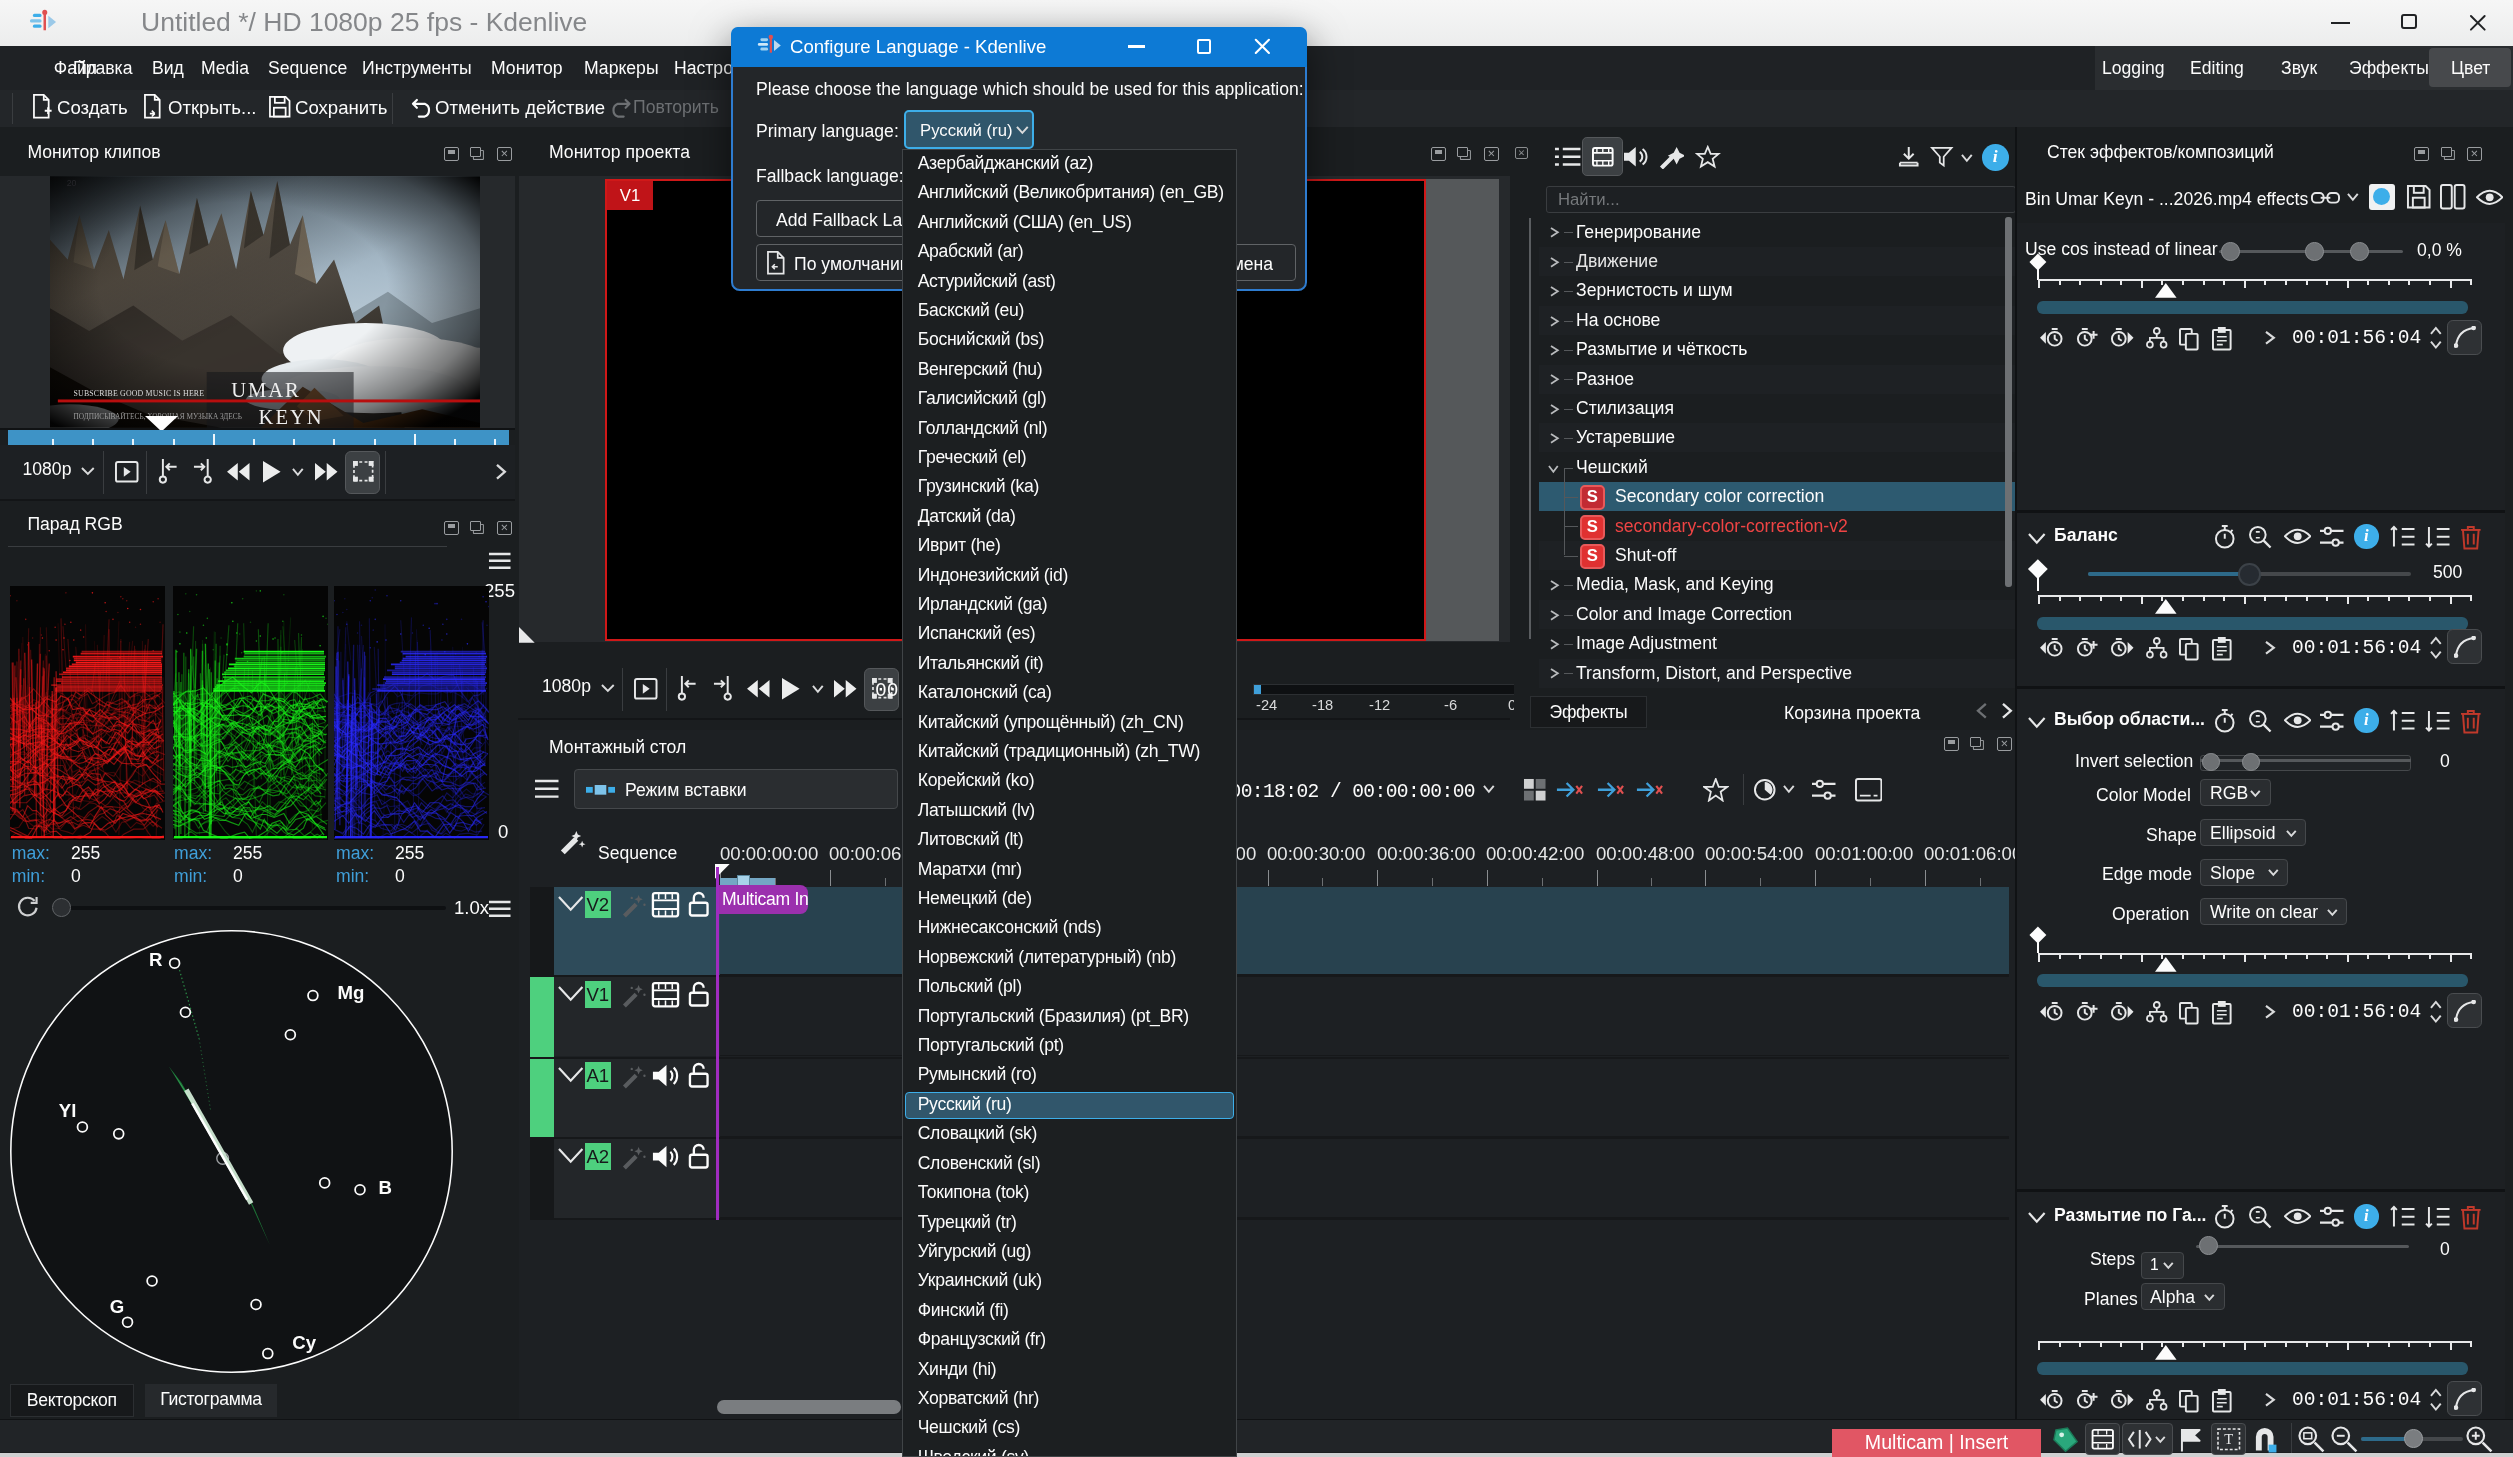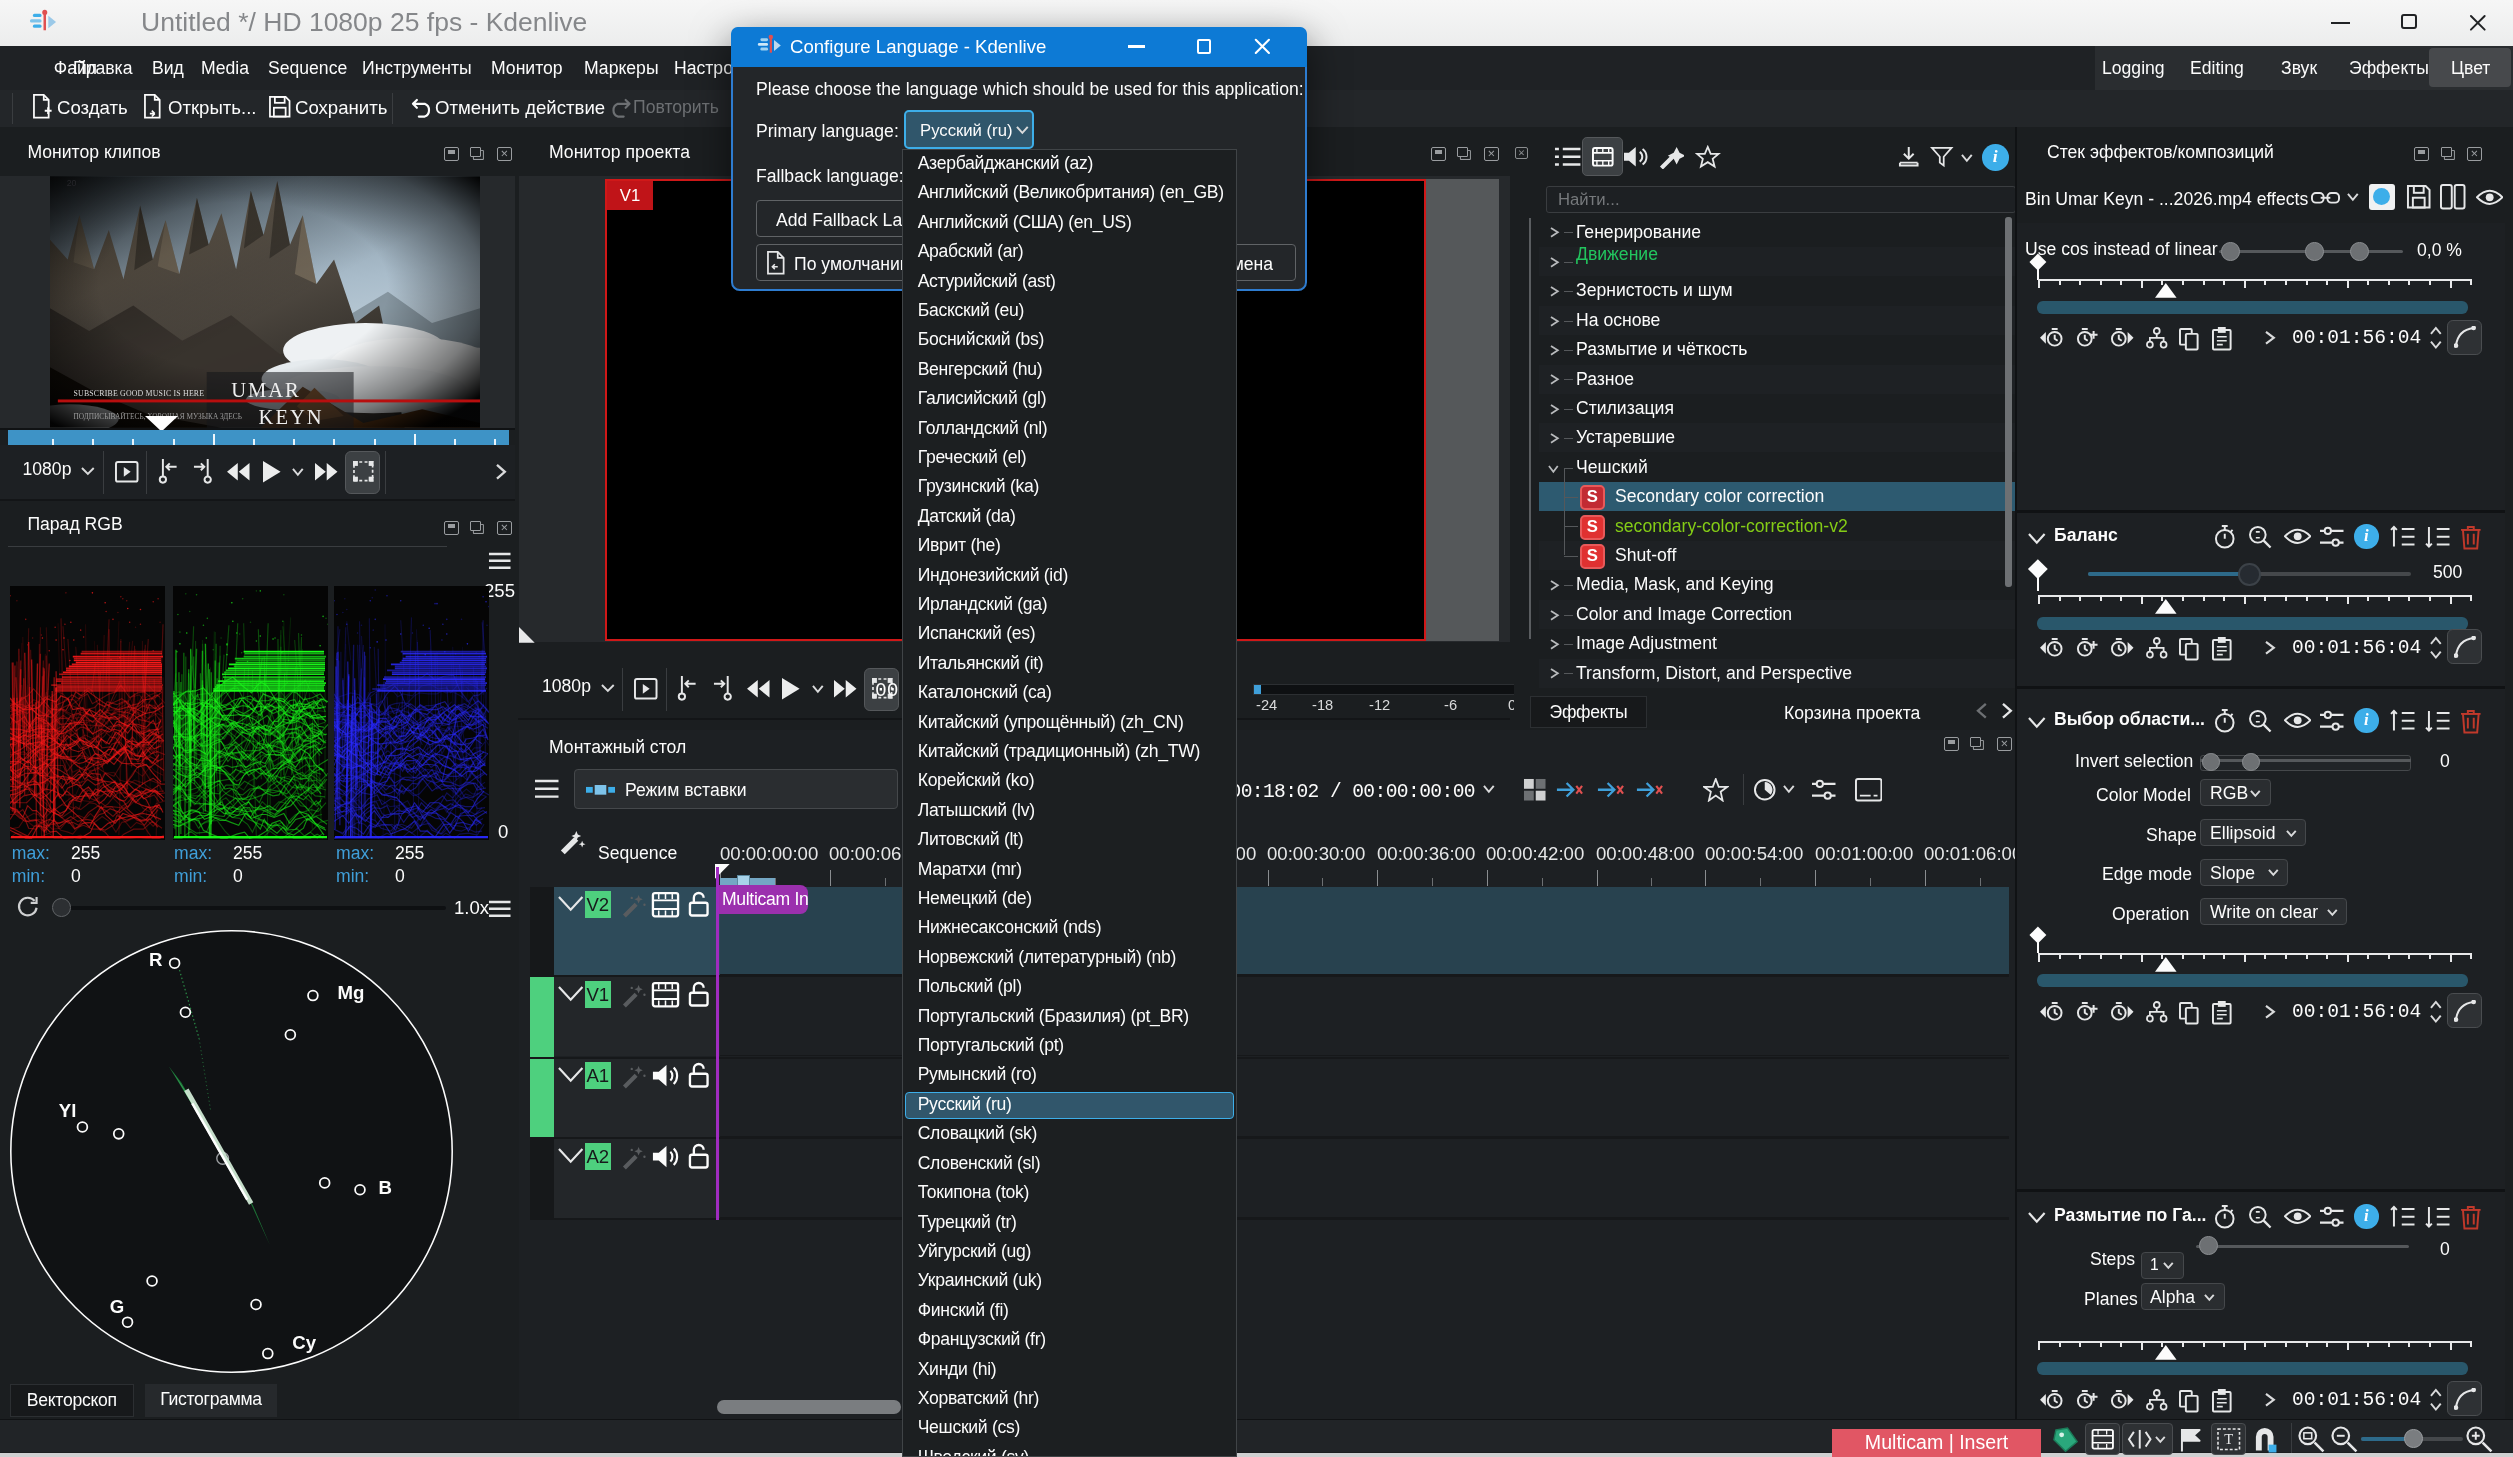--- a/index.html
+++ b/index.html
@@ -1113,21 +1113,21 @@
     <svg class="abs" style="left:1549px;top:226px" width="10.8" height="12.7" viewBox="0 0 11 13">
       <path d="M2 2 L9 6.5 L2 11" fill="none" stroke="#b9bbbd" stroke-width="1.8"></path>
     </svg>
     <div style="position:absolute;left:1564px;top:232px;width:8.8px;height:1px;background:#55585b"></div>
     <div style="position:absolute;left:1576px;top:222px;font:400 17.6px 'Liberation Sans', sans-serif;color:#fcfcfc;white-space:nowrap;">Генерирование</div>
     <div style="position:absolute;left:1539px;top:247px;width:477px;height:29px;background:#1e2124"></div>
     <svg class="abs" style="left:1549px;top:256px" width="10.8" height="12.7" viewBox="0 0 11 13">
       <path d="M2 2 L9 6.5 L2 11" fill="none" stroke="#b9bbbd" stroke-width="1.8"></path>
     </svg>
     <div style="position:absolute;left:1564px;top:262px;width:8.8px;height:1px;background:#55585b"></div>
-    <div style="position:absolute;left:1576px;top:244px;font:400 17.6px 'Liberation Sans', sans-serif;color:#22c55e;white-space:nowrap;">Движение</div>
+    <div style="position:absolute;left:1576px;top:251px;font:400 17.6px 'Liberation Sans', sans-serif;color:#e5e5e5;white-space:nowrap;">Движение</div>
     <svg class="abs" style="left:1549px;top:285px" width="10.8" height="12.7" viewBox="0 0 11 13">
       <path d="M2 2 L9 6.5 L2 11" fill="none" stroke="#b9bbbd" stroke-width="1.8"></path>
     </svg>
     <div style="position:absolute;left:1564px;top:291px;width:8.8px;height:1px;background:#55585b"></div>
     <div style="position:absolute;left:1576px;top:280px;font:400 17.6px 'Liberation Sans', sans-serif;color:#fcfcfc;white-space:nowrap;">Зернистость и шум</div>
     <div style="position:absolute;left:1539px;top:306px;width:477px;height:29px;background:#1e2124"></div>
     <svg class="abs" style="left:1549px;top:315px" width="10.8" height="12.7" viewBox="0 0 11 13">
       <path d="M2 2 L9 6.5 L2 11" fill="none" stroke="#b9bbbd" stroke-width="1.8"></path>
     </svg>
     <div style="position:absolute;left:1564px;top:321px;width:8.8px;height:1px;background:#55585b"></div>
@@ -1161,21 +1161,21 @@
     <div style="position:absolute;left:1576px;top:457px;font:400 17.6px 'Liberation Sans', sans-serif;color:#fcfcfc;white-space:nowrap;">Чешский</div>
     <div style="position:absolute;left:1539px;top:482px;width:477px;height:29px;background:#1e2124"></div>
     <div style="position:absolute;left:1539px;top:482px;width:477px;height:29px;background:#2d5a70"></div>
     <div style="position:absolute;left:1564px;top:468px;width:1px;height:29px;background:#55585b"></div>
     <div style="position:absolute;left:1564px;top:497px;width:13.7px;height:1px;background:#55585b"></div>
     <div style="position:absolute;left:1580px;top:485px;width:24.5px;height:24.5px;background:#c22b33;border:2px solid #e85a5a;border-radius:4.9px;color:#fff;font:bold 16.7px 'Liberation Sans';text-align:center;line-height:20.6px">S</div>
     <div style="position:absolute;left:1615px;top:486px;font:400 17.6px 'Liberation Sans', sans-serif;color:#fcfcfc;white-space:nowrap;">Secondary color correction</div>
     <div style="position:absolute;left:1564px;top:497px;width:1px;height:29px;background:#55585b"></div>
     <div style="position:absolute;left:1564px;top:526px;width:13.7px;height:1px;background:#55585b"></div>
     <div style="position:absolute;left:1580px;top:515px;width:24.5px;height:24.5px;background:#e03131;border:2px solid #e85a5a;border-radius:4.9px;color:#fff;font:bold 16.7px 'Liberation Sans';text-align:center;line-height:20.6px">S</div>
-    <div style="position:absolute;left:1615px;top:516px;font:400 17.6px 'Liberation Sans', sans-serif;color:#84cc16;white-space:nowrap;">secondary-color-correction-v2</div>
+    <div style="position:absolute;left:1615px;top:516px;font:400 17.6px 'Liberation Sans', sans-serif;color:#ef4444;white-space:nowrap;">secondary-color-correction-v2</div>
     <div style="position:absolute;left:1539px;top:541px;width:477px;height:29px;background:#1e2124"></div>
     <div style="position:absolute;left:1564px;top:526px;width:1px;height:29px;background:#55585b"></div>
     <div style="position:absolute;left:1564px;top:556px;width:13.7px;height:1px;background:#55585b"></div>
     <div style="position:absolute;left:1580px;top:544px;width:24.5px;height:24.5px;background:#e03131;border:2px solid #e85a5a;border-radius:4.9px;color:#fff;font:bold 16.7px 'Liberation Sans';text-align:center;line-height:20.6px">S</div>
     <div style="position:absolute;left:1615px;top:545px;font:400 17.6px 'Liberation Sans', sans-serif;color:#fcfcfc;white-space:nowrap;">Shut-off</div>
     <svg class="abs" style="left:1549px;top:579px" width="10.8" height="12.7" viewBox="0 0 11 13">
       <path d="M2 2 L9 6.5 L2 11" fill="none" stroke="#b9bbbd" stroke-width="1.8"></path>
     </svg>
     <div style="position:absolute;left:1564px;top:585px;width:8.8px;height:1px;background:#55585b"></div>
     <div style="position:absolute;left:1576px;top:574px;font:400 17.6px 'Liberation Sans', sans-serif;color:#fcfcfc;white-space:nowrap;">Media, Mask, and Keying</div>

